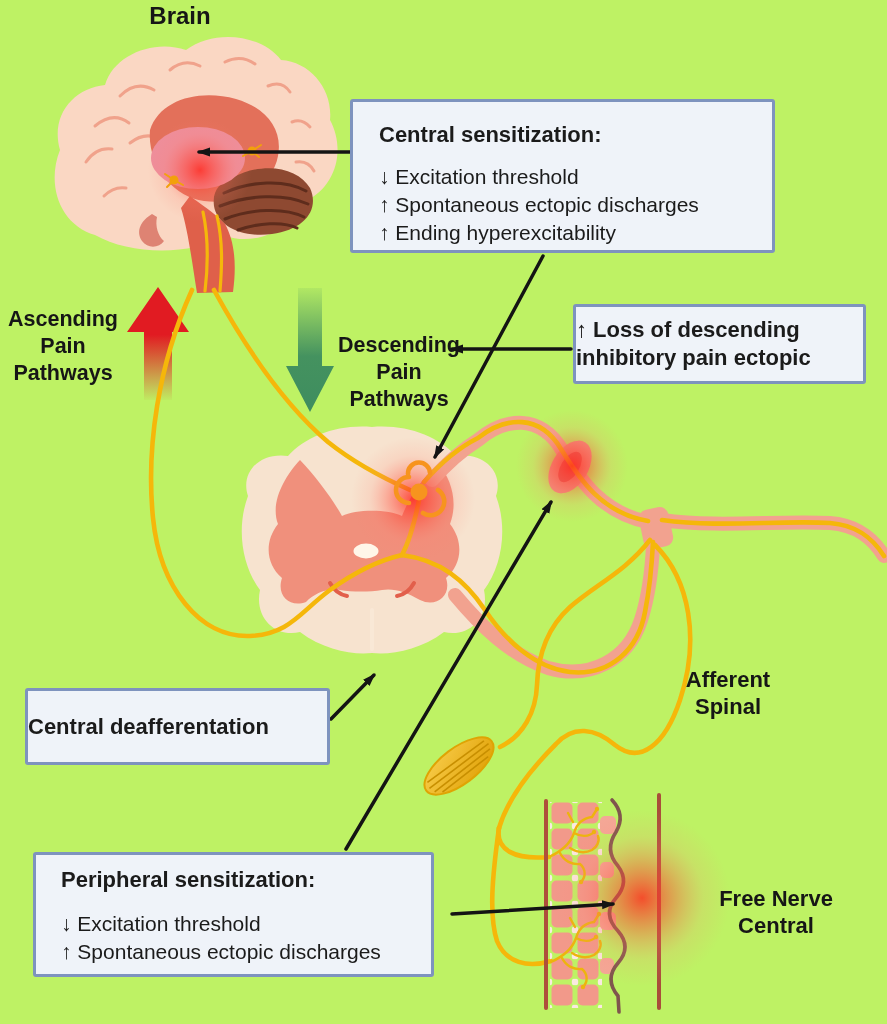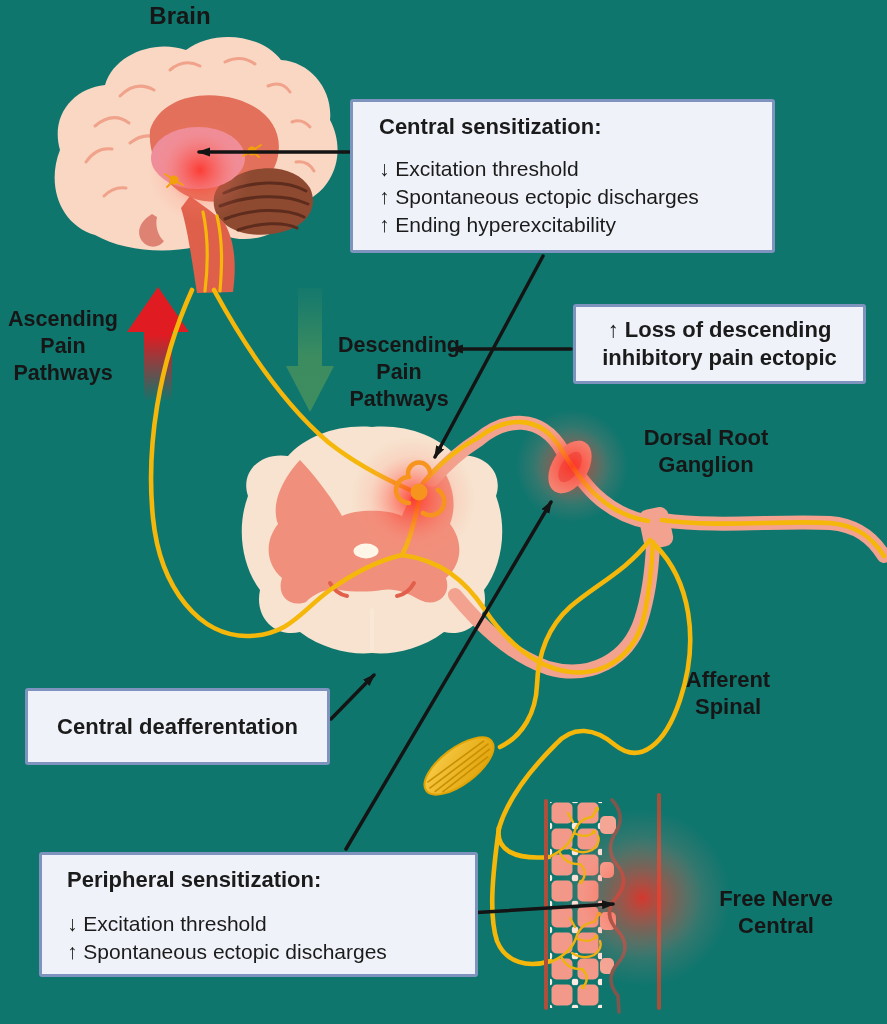--- a/index.html
+++ b/index.html
@@ -1,26 +1,26 @@
 <!DOCTYPE html>
 <html><head>
 <meta charset="utf-8">
 <style>
   html,body{margin:0;padding:0;background:#ffffff;}
-  #stage{position:relative;width:887px;height:1024px;background:#0f766e;overflow:hidden;
+  #stage{position:relative;width:887px;height:1024px;background:#bef264;overflow:hidden;
          font-family:"Liberation Sans",sans-serif;color:#1b1b1b;}
   #art{position:absolute;left:0;top:0;}
   .diagram-label{position:absolute;font-weight:bold;text-align:center;line-height:27px;
                  font-size:22px;color:#161616;}
   .callout{position:absolute;background:#EFF3F9;border:3px solid #7E93BE;border-radius:3px;
            box-sizing:border-box;color:#1b1b1b;}
   .callout-title{font-weight:bold;font-size:22px;}
   .callout-items{margin-top:15px;}
   .callout-item{font-size:21px;line-height:28px;white-space:pre;}
-  .callout-centered{display:flex;flex-direction:column;align-items:center;justify-content:center;
+  .callout-centered{display:flex;flex-direction:column;align-items:flex-start;justify-content:center;
                     font-weight:bold;font-size:22px;line-height:28px;text-align:center;}
 </style>
 </head>
 <body>
 
 <div id="stage">
 
 <svg id="art" width="887" height="1024" viewBox="0 0 887 1024">
   <defs>
     <radialGradient id="glowR">
@@ -197,55 +197,51 @@
   <div>Pain</div>
   <div>Pathways</div>
 </div>
 
 <div class="diagram-label" style="left:330px;top:306px;width:138px;font-size:21.5px;margin-top:26px;">
   <div>Descending</div>
   <div>Pain</div>
   <div>Pathways</div>
 </div>
 
-<div class="diagram-label" style="left:626px;top:424px;width:160px;">
-  <div>Dorsal Root</div>
-  <div>Ganglion</div>
-</div>
 
 
 <div class="diagram-label" style="left:658px;top:654px;width:140px;margin-top:12px;">
   <div>Afferent</div>
   <div>Spinal</div>
 </div>
 
 <div class="diagram-label" style="left:706px;top:885px;width:140px;">
   <div>Free Nerve</div>
   <div>Central</div>
 </div>
 
-<div class="callout" style="left:350px;top:99px;width:425px;height:154px;padding:12px 0 0 26px;">
+<div class="callout" style="left:350px;top:99px;width:425px;height:154px;padding:20px 0 0 26px;">
   <div class="callout-title">Central sensitization:</div>
   <div class="callout-items">
     <div class="callout-item">↓ Excitation threshold</div>
     <div class="callout-item">↑ Spontaneous ectopic discharges</div>
     <div class="callout-item">↑ Ending hyperexcitability</div>
   </div>
 </div>
 
 <div class="callout callout-centered" style="left:573px;top:304px;width:293px;height:80px;">
   <div>↑ Loss of descending</div>
   <div>inhibitory pain ectopic</div>
 </div>
 
 <div class="callout callout-centered" style="left:25px;top:688px;width:305px;height:77px;">
   <div>Central deafferentation</div>
 </div>
 
-<div class="callout" style="left:39px;top:852px;width:439px;height:125px;padding:12px 0 4px 25px;">
+<div class="callout" style="left:33px;top:852px;width:401px;height:125px;padding:12px 0 4px 25px;">
   <div class="callout-title">Peripheral sensitization:</div>
   <div class="callout-items" style="margin-top:17px;">
     <div class="callout-item">↓ Excitation threshold</div>
     <div class="callout-item">↑ Spontaneous ectopic discharges</div>
   </div>
 </div>
 
 </div>
 
 </body></html>

